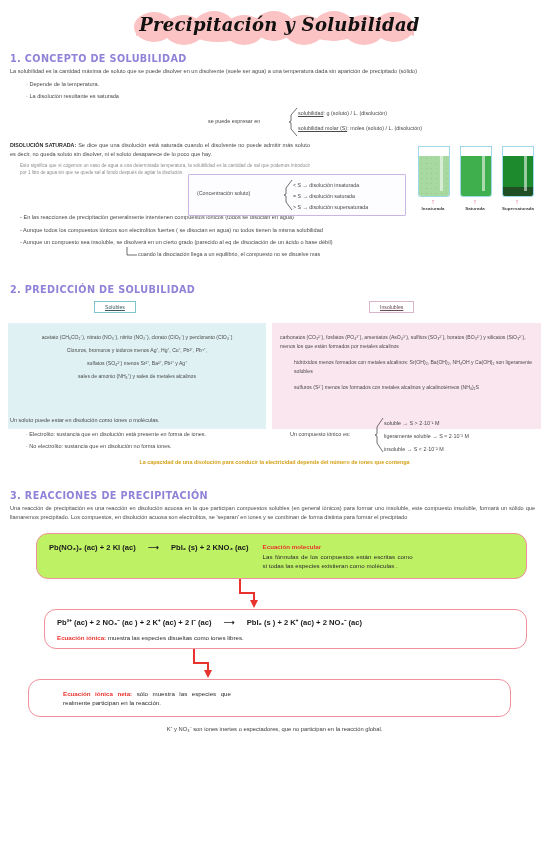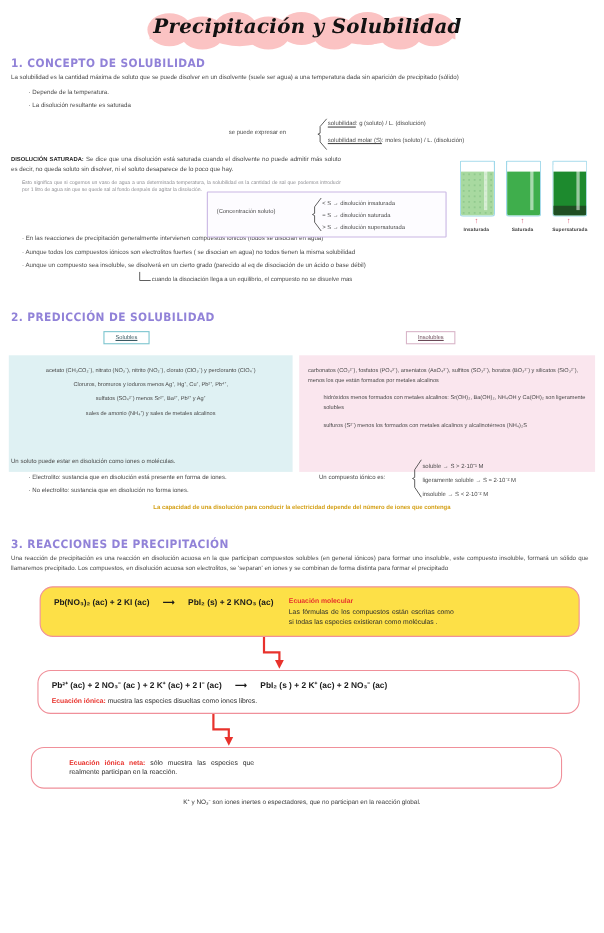--- a/index.html
+++ b/index.html
@@ -99,21 +99,21 @@
   .elec .e3{left:290px;top:16px;}
   .elec .bsvg{position:absolute;left:374px;top:2px;}
   .elec .r{position:absolute;left:384px;font-size:5.4px;color:#4a4a4a;white-space:nowrap;}
   .elec .r1{top:4px;} .elec .r2{top:17px;} .elec .r3{top:30px;}
   .elec .note{position:absolute;left:0;right:0;top:44px;text-align:center;
     font-size:5.4px;color:#d4a017;font-weight:bold;}
 
   
   .eqcard{
     position:relative;border:1px solid #f0909a;border-radius:12px;
-    background:#fde047;padding:8px 12px;margin:0 22px 0 36px;
+    background:#bef264;padding:8px 12px;margin:0 22px 0 36px;
   }
   .eqcard.plain{background:#fff;}
   .eq-flex{display:flex;align-items:flex-start;}
   .eq-main{font-size:7.6px;font-weight:bold;color:#1a1a1a;white-space:nowrap;line-height:1.5;}
   .eq-side{margin-left:14px;font-size:6.2px;line-height:1.5;color:#2a2a2a;text-align:justify;}
   .eq-side .hd{color:#e8322c;font-weight:bold;}
   .eq-sub{font-size:6.2px;color:#2a2a2a;margin-top:5px;}
   .eq-sub .hd{color:#e8322c;font-weight:bold;}
   .arrow-long{display:inline-block;margin:0 10px;}
   .hook{position:relative;height:30px;}
@@ -274,21 +274,21 @@
     </div>
   </div>
 
   <div class="hook">
     <svg width="549" height="30" viewBox="0 0 549 30">
       <path d="M240 0 L240 14 L254 14 L254 24" fill="none" stroke="#e8322c" stroke-width="2"></path>
       <path d="M254 29 L250 21 L258 21 Z" fill="#e8322c"></path>
     </svg>
   </div>
 
-  <div class="eqcard plain" style="margin:0 22px 0 34px;padding:7px 12px;">
+  <div class="eqcard plain" style="margin:0 22px 0 44px;padding:7px 12px;">
     <div class="eq-main">
       <span>Pb²⁺ (ac) + 2 NO₃⁻ (ac ) + 2 K⁺ (ac) + 2 I⁻ (ac)</span>
       <span class="arrow-long">⟶</span>
       <span>PbI₂ (s ) + 2 K⁺ (ac) + 2 NO₃⁻ (ac)</span>
     </div>
     <div class="eq-sub">
       <span class="hd">Ecuación iónica:</span>
       <span>muestra las especies disueltas como iones libres.</span>
     </div>
   </div>

